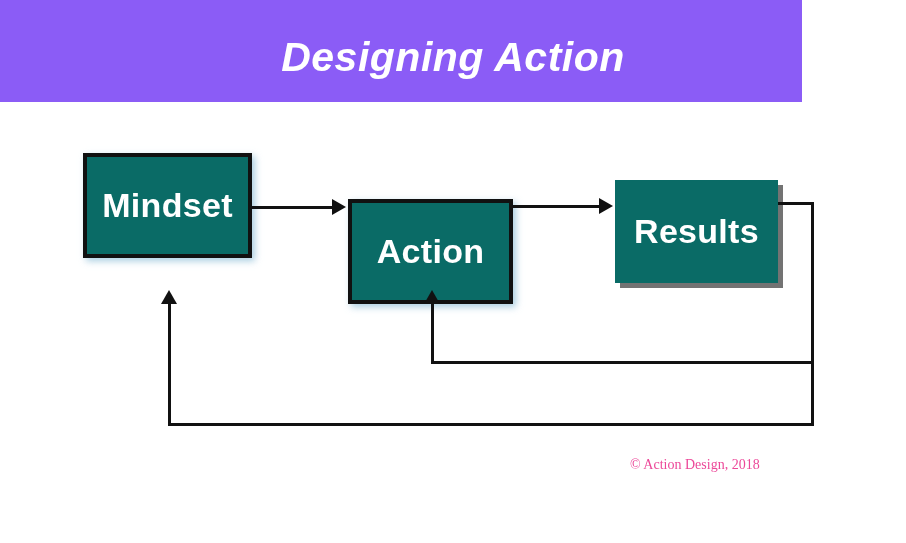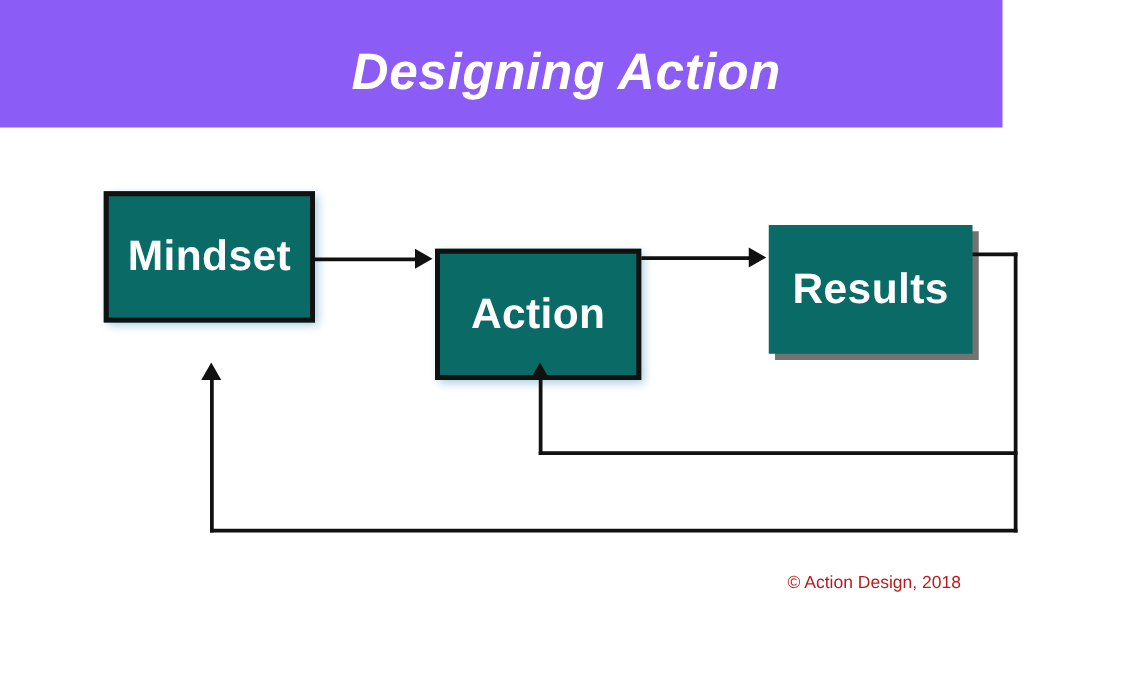--- a/index.html
+++ b/index.html
@@ -134,22 +134,22 @@
     letter-spacing: 0.2px;
   }
   #label-change  { left: 495px; top: 330px; }
   #label-reframe { left: 217px; top: 392px; }
 
   
   #credit {
     position: absolute;
     left: 630px;
     top: 457px;
-    color: #b91c1c;
-    font-family: Liberation Sans, sans-serif;
+    color: #ec4899;
+    font-family: Liberation Serif, serif;
     font-size: 14px;
     font-weight: normal;
     font-style: normal;
     white-space: nowrap;
   }
 </style>
 </head>
 <body>
 
 <div id="slide">

